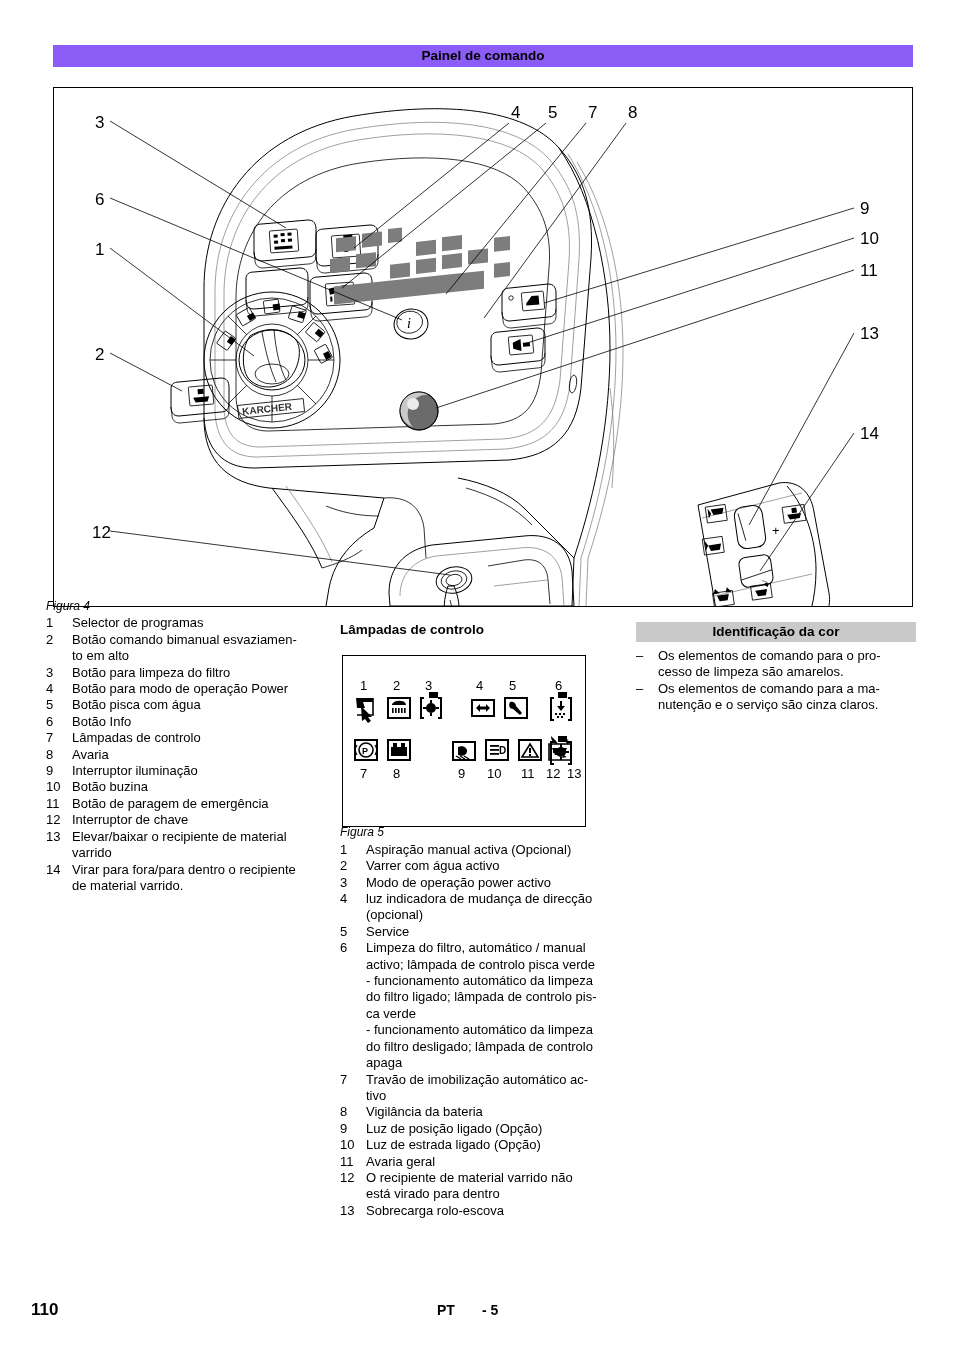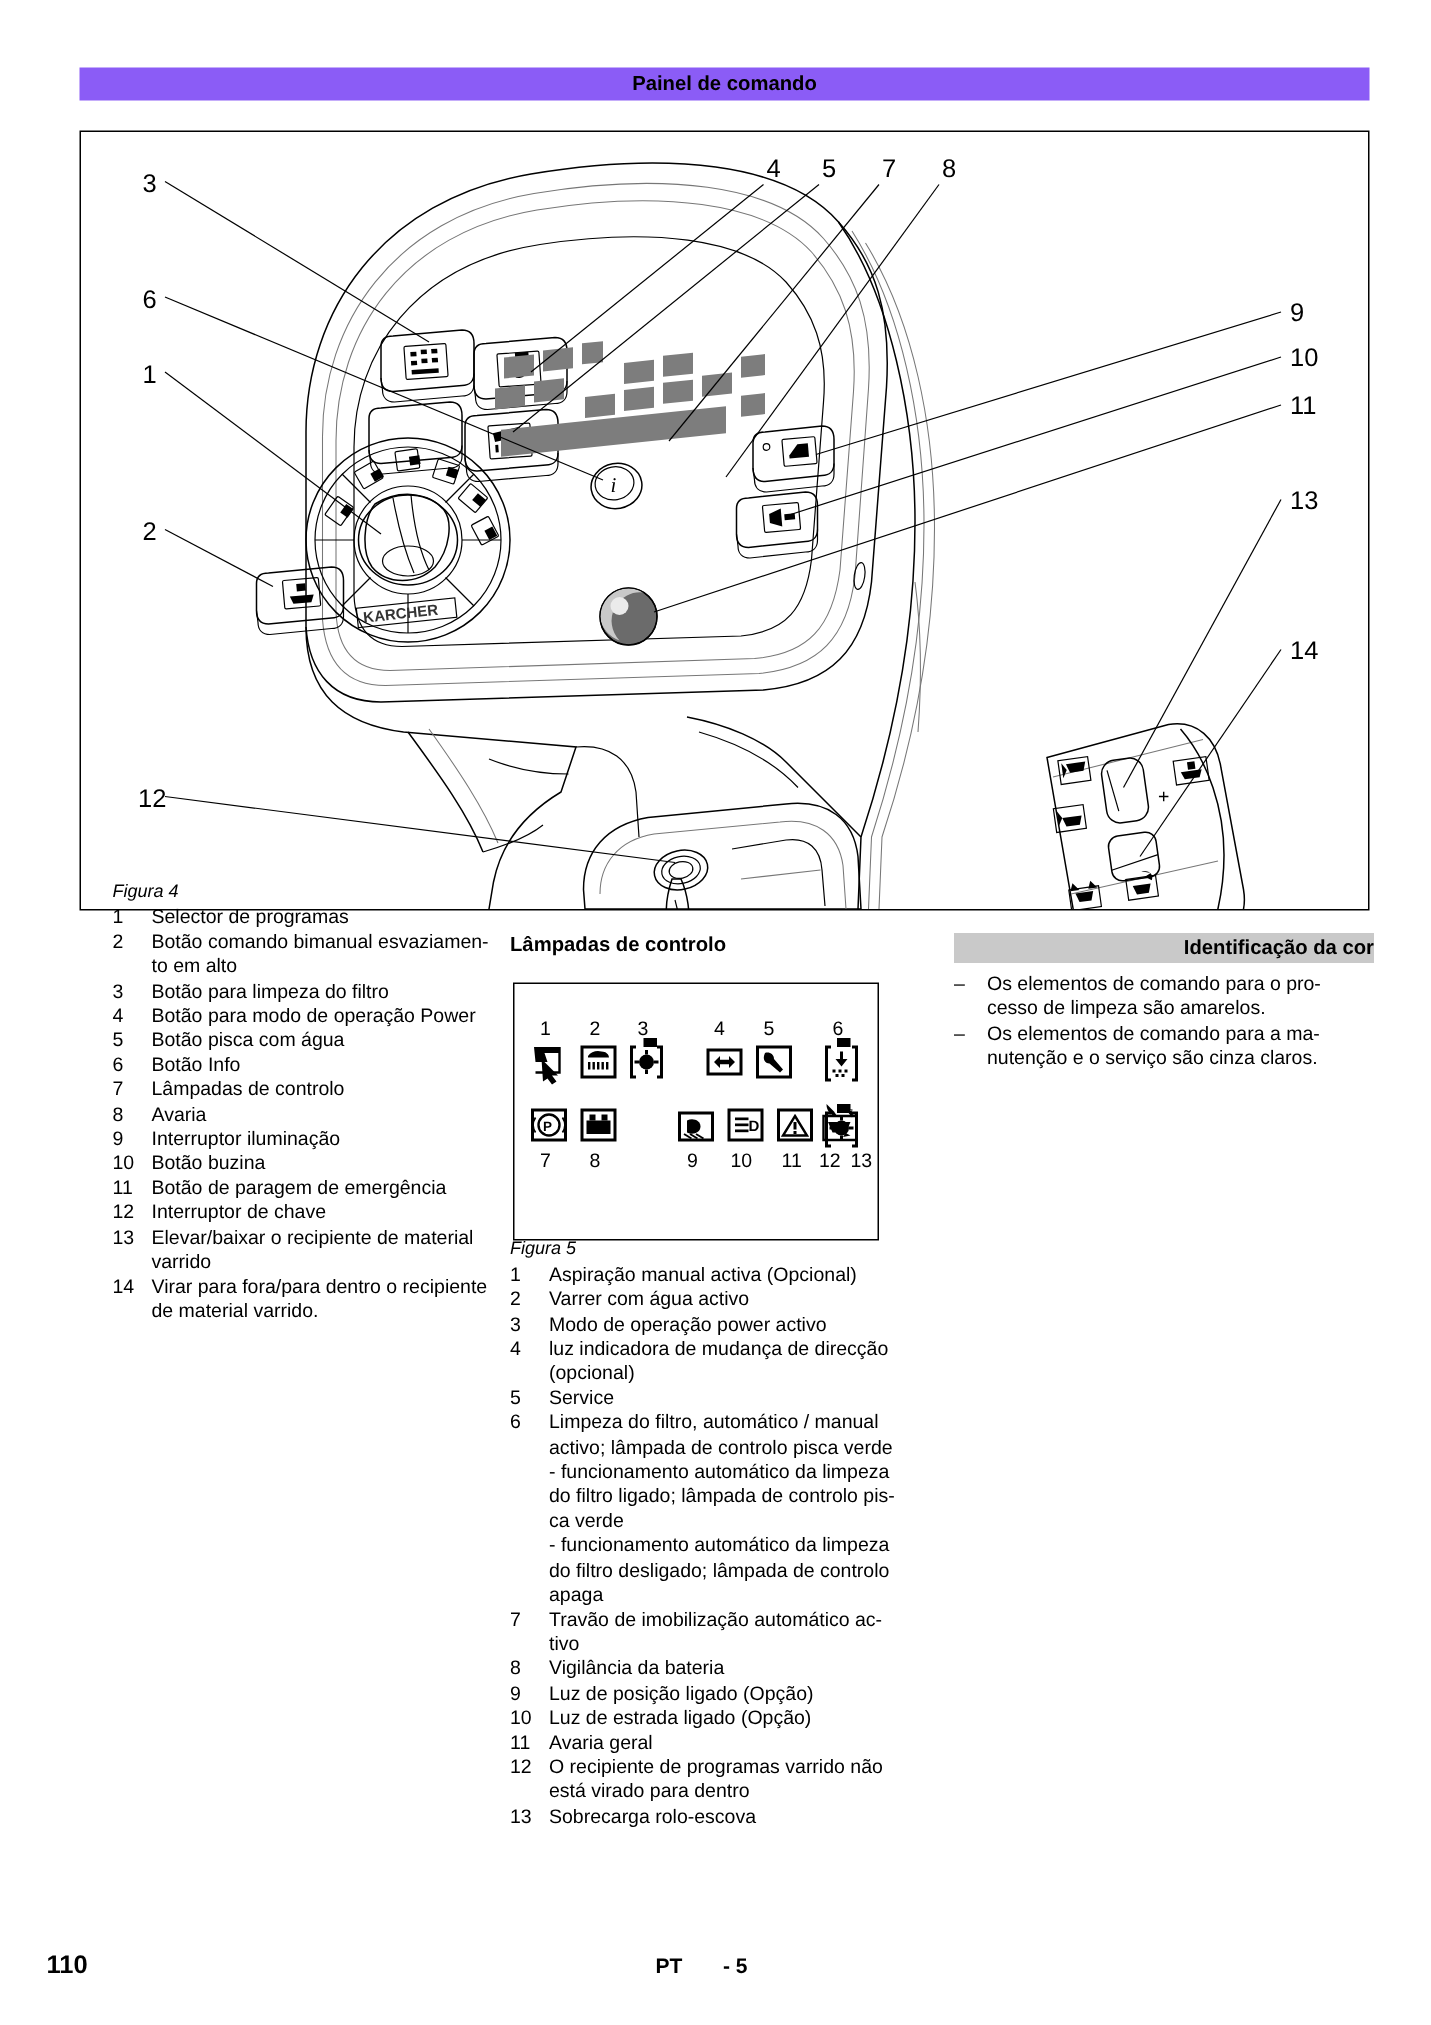--- a/index.html
+++ b/index.html
@@ -27,21 +27,21 @@
 
   
   #figure-box {
     position:absolute; left:53px; top:87px; width:860px; height:520px;
     border:1px solid #000; background:#fff; overflow:hidden;
   }
   #figure-box svg { display:block; }
 
   
   .col { position:absolute; font-size:13px; line-height:16.4px; }
-  #col-left   { left:46px;  top:586px; width:290px;margin-left:29px; }
+  #col-left   { left:46px;  top:598px; width:290px; }
   #col-mid    { left:340px; top:622px; width:292px; }
   #col-right  { left:636px; top:622px; width:280px; }
 
   .figcaption { font-style:italic; font-size:12px; margin-bottom:1px; }
 
   
   ul.numlist { list-style:none; margin:0; padding:0; }
   ul.numlist > li {
     position:relative;
     padding-left:26px;
@@ -58,21 +58,21 @@
   
   ul.dashlist { list-style:none; margin:0; padding:0; }
   ul.dashlist > li {
     position:relative; padding-left:22px; font-size:13px; line-height:16.4px;
     margin-bottom:0px;
   }
   ul.dashlist > li .dash { position:absolute; left:0; top:0; }
 
   .sec-head {
     background:#c9c9c9; font-weight:bold; font-size:13.5px;
-    text-align:right; line-height:20px; height:20px; margin-bottom:6px;
+    text-align:center; line-height:20px; height:20px; margin-bottom:6px;
   }
   .plain-head { font-weight:bold; font-size:13.5px; margin-bottom:6px; }
 
   
   #lamp-box {
     position:absolute; left:342px; top:655px; width:244px; height:172px;
     border:1px solid #000; background:#fff;
   }
 
   
@@ -522,21 +522,21 @@
       <li>
           <span class="num">10</span>
           <span class="sub">Luz de estrada  ligado (Opção)</span>
         </li>
       <li>
           <span class="num">11</span>
           <span class="sub">Avaria geral</span>
         </li>
       <li>
           <span class="num">12</span>
-          <span class="sub">O recipiente de programas varrido não</span>
+          <span class="sub">O recipiente de material varrido não</span>
           <span class="sub">está virado para dentro</span>
         </li>
       <li>
           <span class="num">13</span>
           <span class="sub">Sobrecarga rolo-escova</span>
         </li>
     </ul>
   </div>
 
   <div id="lamp-box">

